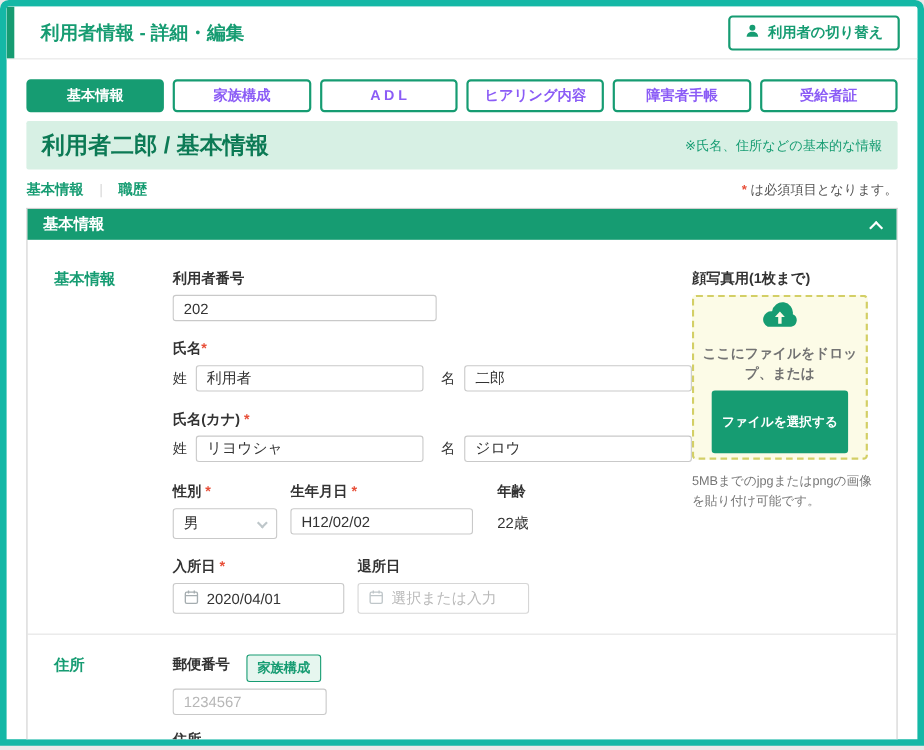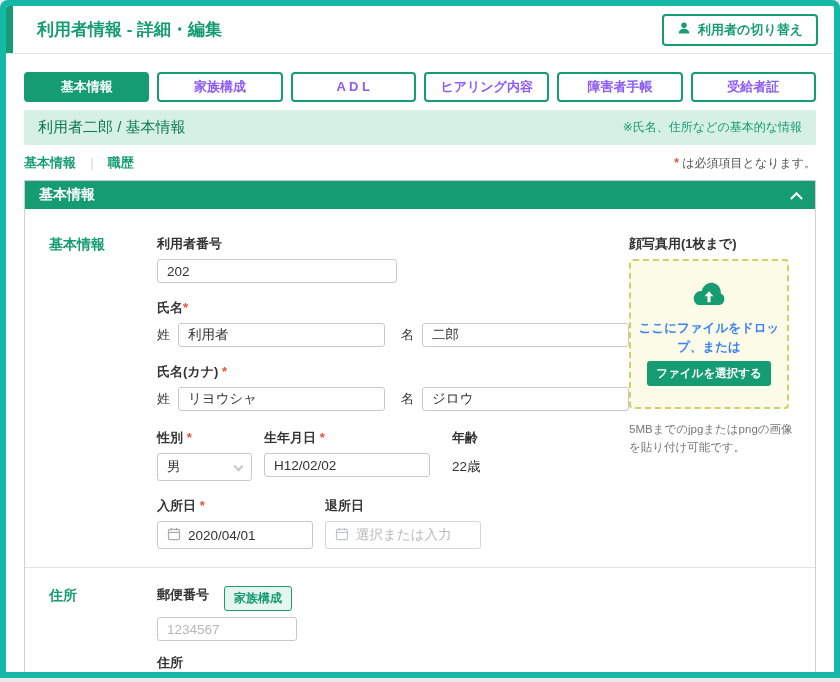--- a/index.html
+++ b/index.html
@@ -45,21 +45,21 @@
   }
   .tab.active { background:#169c72; color:#fff; }
   
   .subheader {
     margin:8px 18px 0 18px;
     background:#d7f0e4;
     padding:8px 14px;
     display:flex; justify-content:space-between; align-items:center;
     border-radius:2px;
   }
-  .subheader .sh-title { font-size:15px; font-weight:normal; color:#0c7a55; }
+  .subheader .sh-title { font-size:21px; font-weight:bold; color:#0c7a55; }
   .subheader .sh-note  { font-size:12px; color:#169c72; }
   
   .navrow {
     margin:9px 18px 0 18px;
     display:flex; justify-content:space-between; align-items:center;
   }
   .navrow .links { display:flex; align-items:center; gap:10px; }
   .navrow .link { font-size:13px; font-weight:bold; color:#169c72; cursor:pointer; }
   .navrow .sep { color:#c9c9c9; font-size:12px; }
   .navrow .req-note { font-size:12px; color:#555; }
@@ -117,24 +117,24 @@
   .agetext { font-size:13.5px; color:#333; line-height:28px; }
   
   .dropzone {
     margin-top:2px;
     width:160px; height:150px;
     background:#fcfbe7;
     border:2px dashed #d3cf66; border-radius:4px;
     display:flex; flex-direction:column; align-items:center; justify-content:center;
     gap:5px; text-align:center; padding:6px;
   }
-  .drop-text { font-size:12.5px; font-weight:bold; color:#3b82f6; line-height:1.5; }
+  .drop-text { font-size:12.5px; font-weight:bold; color:#737373; line-height:1.5; }
   .file-btn {
     background:#169c72; color:#fff; border:none; border-radius:3px;
-    font-size:11.5px; font-weight:bold; padding:5px 9px; cursor:pointer;
+    font-size:11.5px; font-weight:bold; padding:21px 9px; cursor:pointer;
     font-family:inherit;
   }
   .photo-note { margin-top:12px; font-size:11.5px; color:#777; line-height:1.55; }
   
   .divider { border-top:1px solid #e3e3e3; margin:18px -22px 0 -24px; }
   .address-grid { padding-top:18px; }
   .postal-head { display:flex; align-items:flex-start; gap:15px; margin-bottom:6px; }
   .search-btn {
     background:#e6f6ef; border:1px solid #169c72; border-radius:3px;
     color:#169c72; font-size:12px; font-weight:bold; padding:3px 9px;

